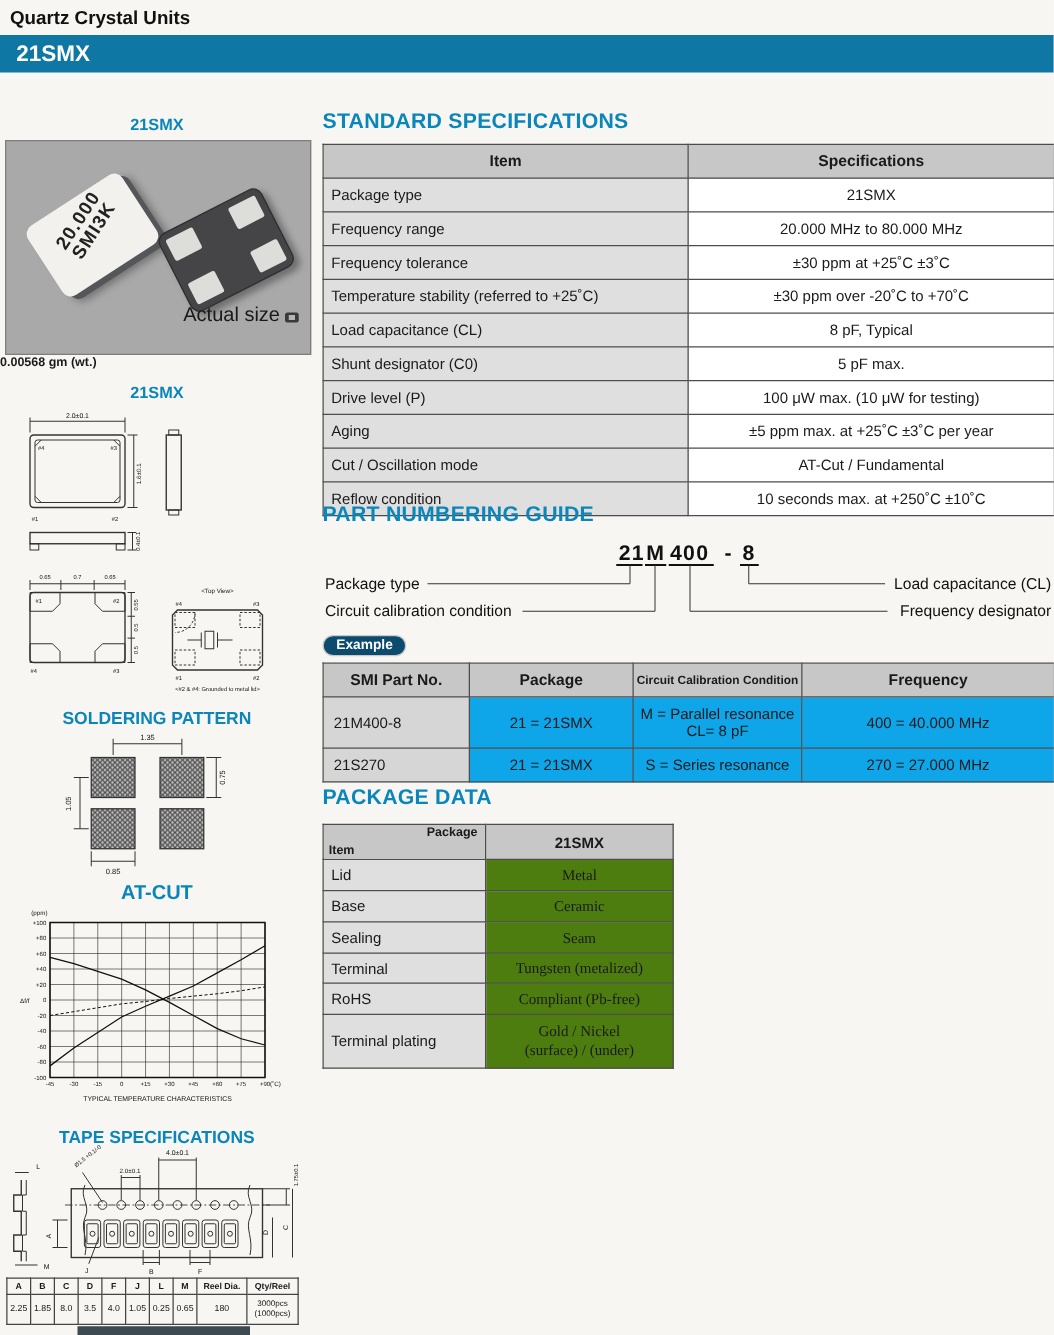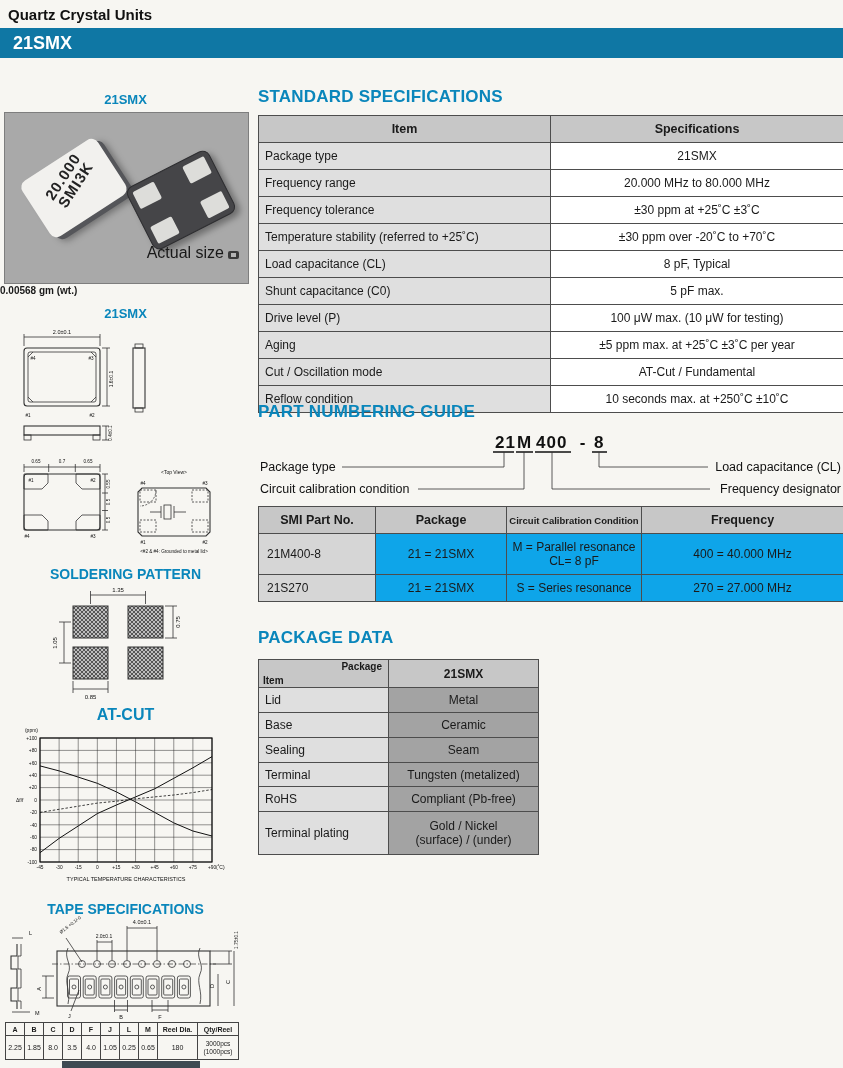--- a/index.html
+++ b/index.html
@@ -29,37 +29,37 @@
   
   table{border-collapse:collapse;table-layout:fixed;}
   .spec-table{left:258px;top:115px;width:585px;font-size:12px;}
   .spec-table th,.spec-table td{border:1px solid #4d4d4d;}
   .spec-table th{height:24px;background:#c7c7c7;font-size:12.5px;}
   .spec-table td{height:24px;}
   .spec-table td.item{background:#dfdfdf;padding-left:6px;}
   .spec-table td.val{text-align:center;background:#fff;}
   .ex-badge{left:258px;top:508px;background:#0c4a6e;color:#fff;font-weight:bold;font-size:11px;
             padding:1px 10px 2px;border-radius:9px;border:1px solid #c9c9c9;}
-  .ex-table{left:258px;top:506px;width:585px;font-size:12px;padding-left:20px;}
+  .ex-table{left:258px;top:530px;width:585px;font-size:12px;padding-left:20px;}
   .ex-table th,.ex-table td{border:1px solid #4d4d4d;background:#0ea5e9;}
   .ex-table th{height:24px;background:#c7c7c7;font-size:12.5px;}
   .ex-table th.small{font-size:9.5px;}
   .ex-table td{text-align:center;}
   .ex-table td.part{background:#d6d6d6;text-align:left;padding-left:8px;}
   .ex-table tr.r1 td{height:38px;}
   .ex-table tr.r2 td{height:24px;}
   .pkg-table{left:258px;top:659px;width:280px;font-size:12px;}
   .pkg-table th,.pkg-table td{border:1px solid #4d4d4d;}
   .pkg-table th{height:25px;background:#c7c7c7;}
   .pkg-corner{position:relative;background:#c7c7c7;
      background-image:linear-gradient(to bottom right,transparent calc(50% - .7px),#444 calc(50% - .7px),#444 calc(50% + .7px),transparent calc(50% + .7px));}
   .pkg-corner .c-top{position:absolute;top:1px;right:6px;font-size:10px;font-weight:bold;}
   .pkg-corner .c-bot{position:absolute;bottom:1px;left:4px;font-size:10px;font-weight:bold;}
   .pkg-table td.item{background:#dfdfdf;padding-left:6px;}
-  .pkg-table td.val{text-align:center;background:#a3a3a3;}
+  .pkg-table td.val{text-align:center;background:#4d7c0f;font-family:Liberation Serif, serif;}
   .tape-table{left:5px;top:1022px;width:233px;font-size:7px;}
   .tape-table th,.tape-table td{border:1px solid #444;text-align:center;}
   .tape-table th{height:10px;font-size:7px;}
   .tape-table td{height:21px;}
   .tape-table .qty{font-size:6.5px;line-height:1.15;}
   .strip{left:62px;top:1061px;width:138px;height:7px;background:#3e4a52;}
   
   svg text{font-family:"Liberation Sans",sans-serif;fill:#111;}
   .dln{stroke:#333;stroke-width:0.8;fill:none;}
   .dln2{stroke:#333;stroke-width:1.1;fill:none;}
@@ -432,21 +432,21 @@
         </tr>
     <tr>
           <td class="item">Temperature stability (referred to +25˚C)</td>
           <td class="val">±30 ppm over -20˚C to +70˚C</td>
         </tr>
     <tr>
           <td class="item">Load capacitance (CL)</td>
           <td class="val">8 pF, Typical</td>
         </tr>
     <tr>
-          <td class="item">Shunt capacitance (C0)</td>
+          <td class="item">Shunt designator (C0)</td>
           <td class="val">5 pF max.</td>
         </tr>
     <tr>
           <td class="item">Drive level (P)</td>
           <td class="val">100 μW max. (10 μW for testing)</td>
         </tr>
     <tr>
           <td class="item">Aging</td>
           <td class="val">±5 ppm max. at +25˚C ±3˚C per year</td>
         </tr>

